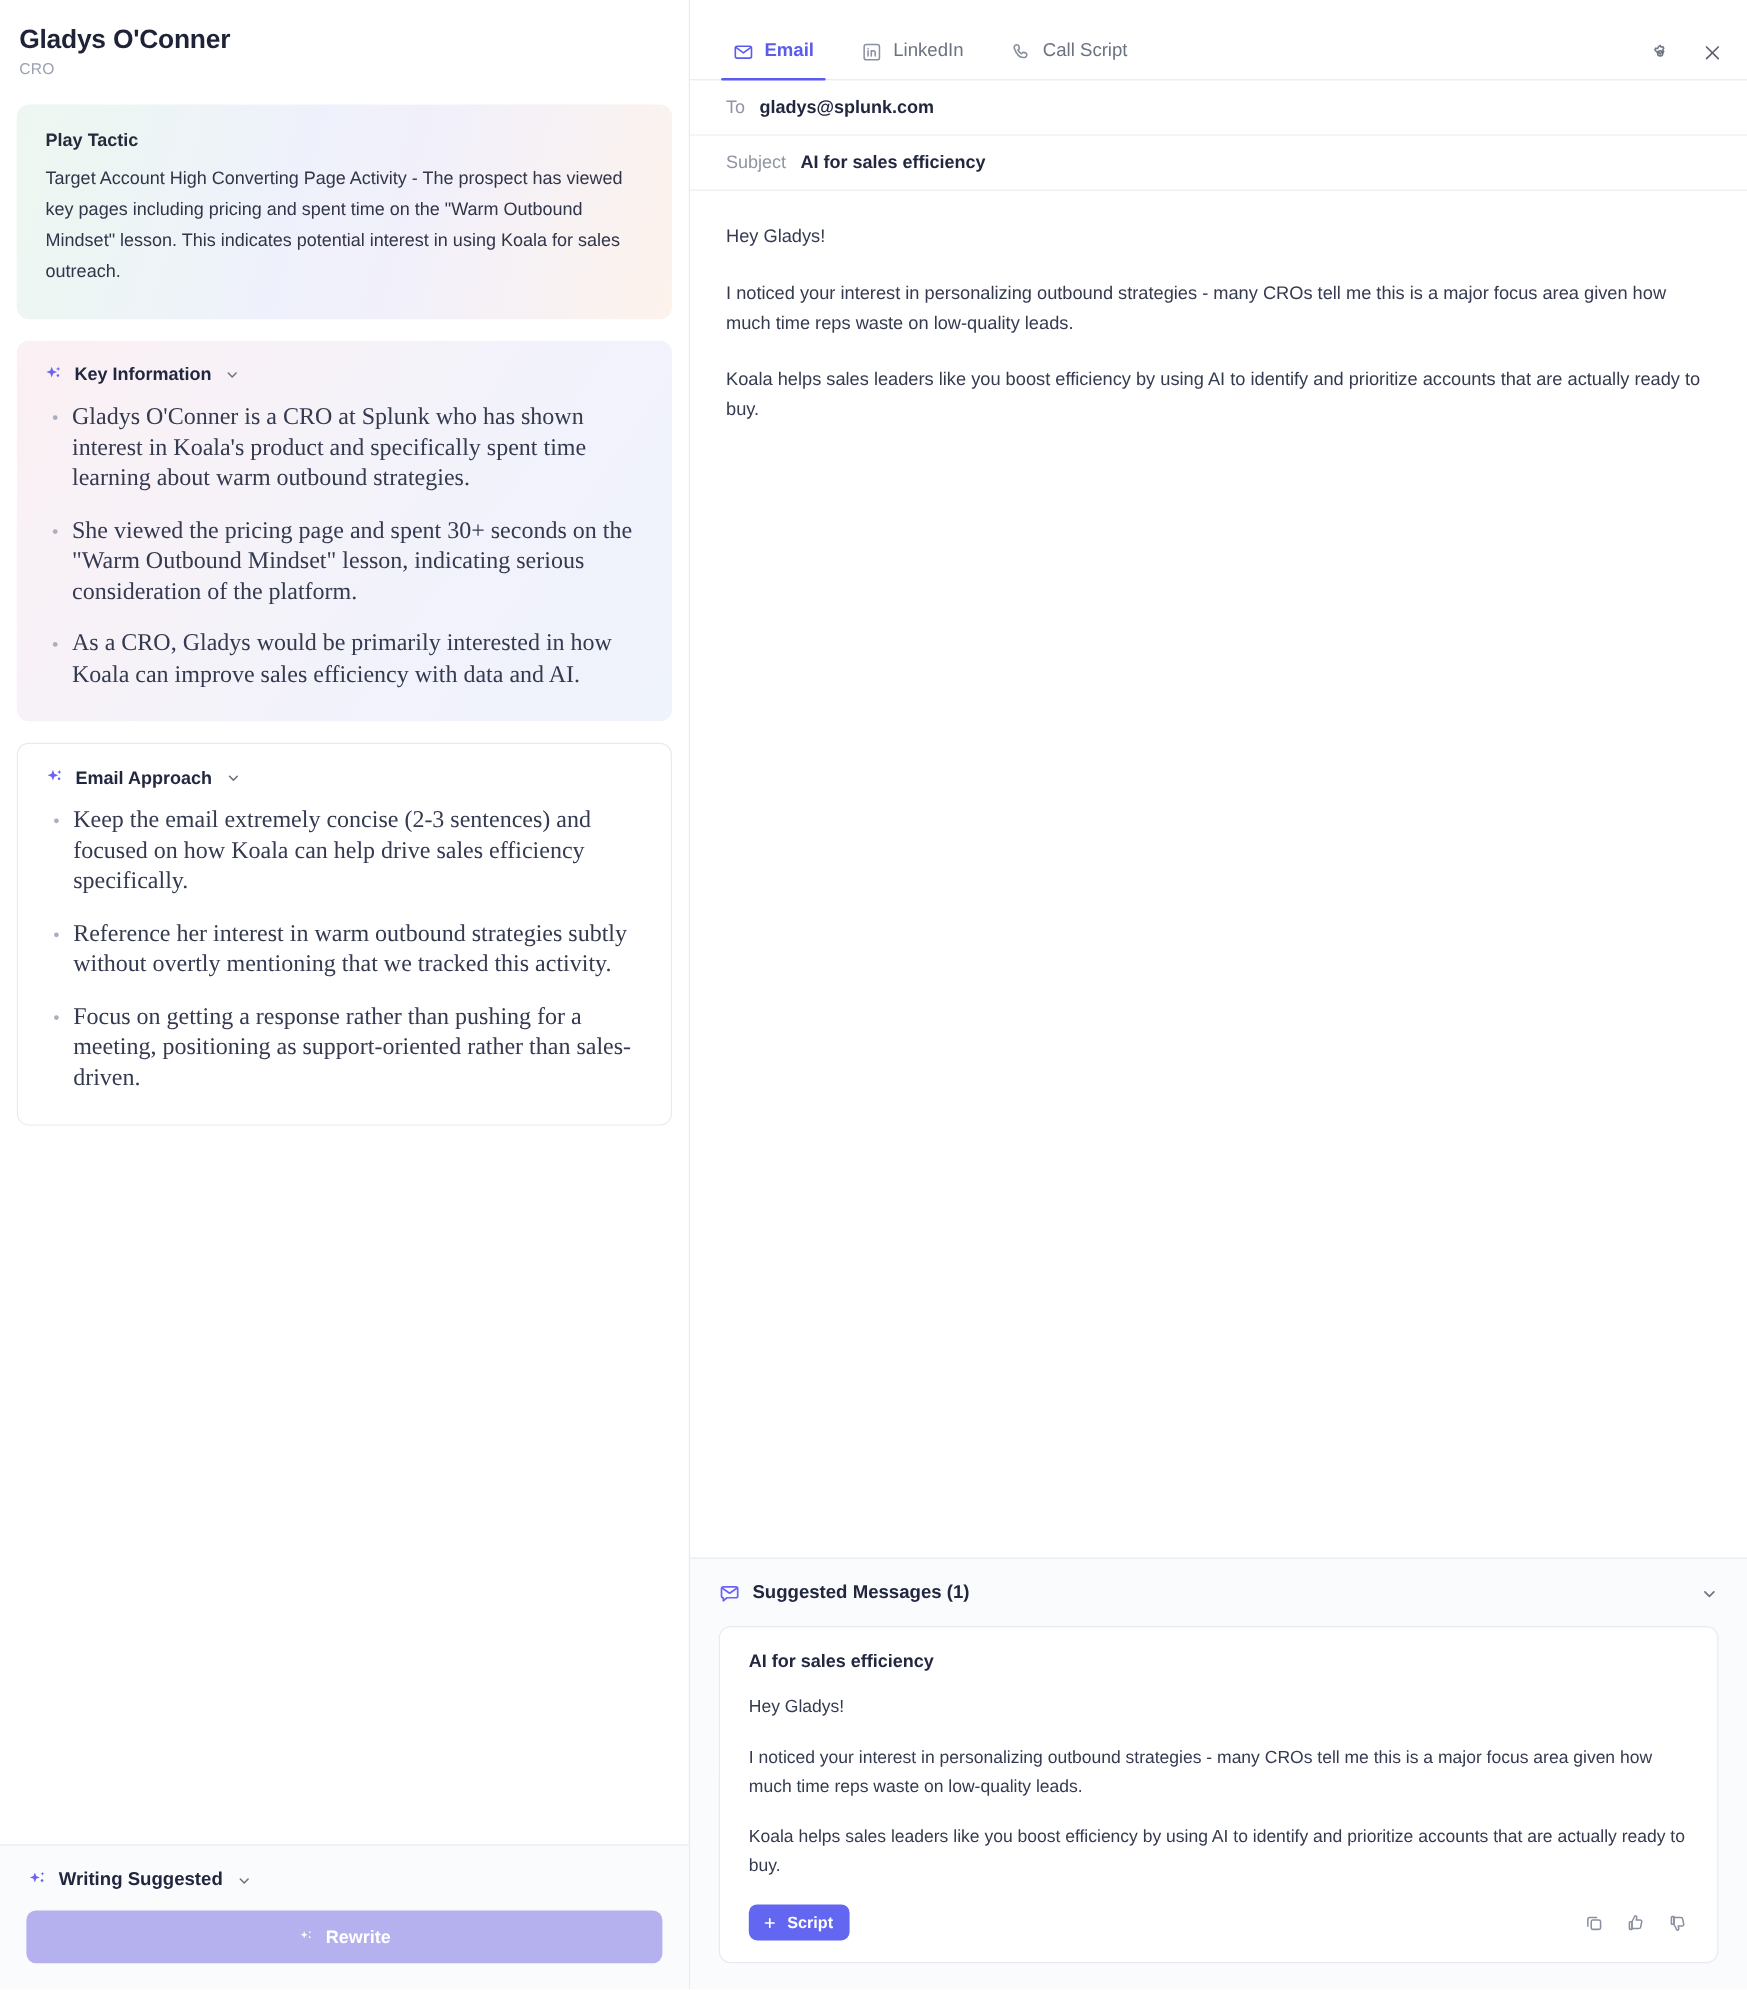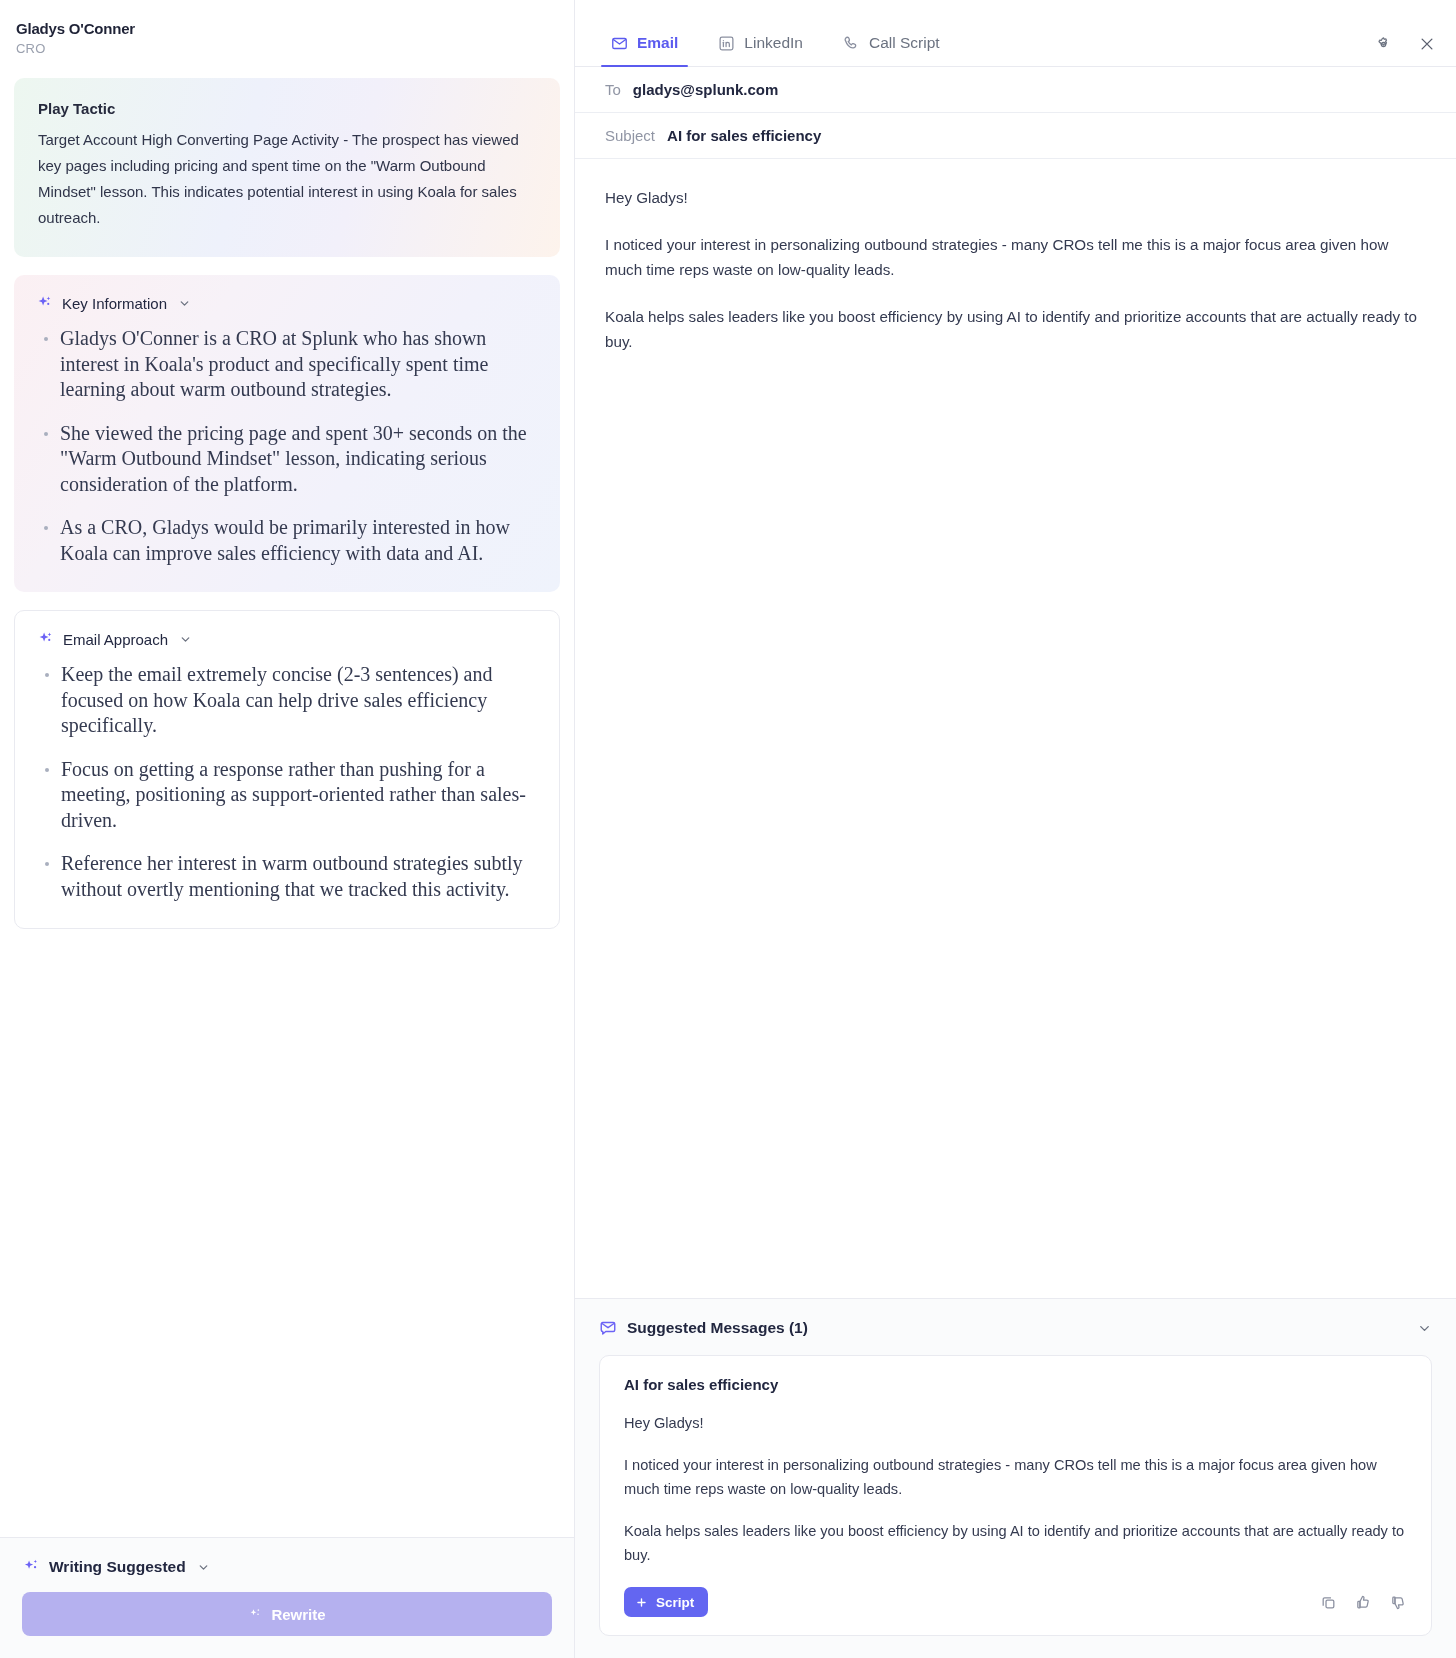--- a/index.html
+++ b/index.html
@@ -16,21 +16,21 @@
   .left {
     width: 575px; height: 1658px;
     border-right: 1px solid #e9eaf0;
     display: flex; flex-direction: column;
     background: #fff;
     position: relative;
   }
   .left-scroll { flex: 1 1 auto; overflow: hidden; padding: 0 14px; }
 
   .person { padding: 20px 0 4px 2px; }
-  .person-name { font-size: 15px; font-weight: 700; letter-spacing: -0.2px; color: #1f2337; }
+  .person-name { font-size: 22px; font-weight: 700; letter-spacing: -0.2px; color: #1f2337; }
   .person-role { font-size: 13px; color: #9aa0ae; margin-top: 4px; letter-spacing: 0.2px; }
 
   .card { border-radius: 10px; margin-top: 18px; }
 
   .play-card {
     background: linear-gradient(105deg,#edf7f0 0%, #eef1fb 42%, #f2f0fa 62%, #fdf3ec 100%);
     padding: 22px 24px 26px 24px;
   }
   .play-title { font-size: 15px; font-weight: 700; color: #262a3d; margin-bottom: 10px; }
   .play-body { font-size: 15px; line-height: 26px; color: #30354a; }
@@ -38,21 +38,21 @@
   .ki-card {
     background: linear-gradient(125deg,#fbf0f3 0%, #f7f2f8 30%, #f2f2fb 62%, #eff3fc 100%);
     padding: 20px 22px 26px 22px;
   }
   .white-card {
     background:#fff; border:1px solid #e9eaf0; border-radius:10px;
     padding: 20px 22px 26px 22px;
   }
 
   .sec-head { display:flex; align-items:center; gap:9px; margin-bottom: 6px; }
-  .sec-title { font-size: 15px; font-weight: 400; color:#222740; }
+  .sec-title { font-size: 15px; font-weight: 700; color:#222740; }
   .chev { color:#6c7280; font-size:13px; line-height:1; margin-left:2px; }
 
   ul.bullets { list-style:none; margin-top: 14px; }
   ul.bullets li {
     position: relative; padding-left: 24px; margin-top: 18px;
     font-size: 20px; line-height: 25.5px; color:#343a50;font-family:Liberation Serif, serif;
   }
   ul.bullets li:first-child { margin-top: 10px; }
   ul.bullets li::before {
     content:""; position:absolute; left:8px; top:11px;
@@ -198,22 +198,22 @@
           </span>
           <span class="sec-title">Email Approach</span>
           <span class="chev">
             <svg width="13" height="13" viewBox="0 0 24 24" fill="none" stroke="#6c7280" stroke-width="2.4" stroke-linecap="round" stroke-linejoin="round">
                 <path d="M6 9l6 6 6-6"></path>
               </svg>
           </span>
         </div>
         <ul class="bullets">
           <li>Keep the email extremely concise (2-3 sentences) and focused on how Koala can help drive sales efficiency specifically.</li>
+          <li>Reference her interest in warm outbound strategies subtly without overtly mentioning that we tracked this activity.</li>
           <li>Focus on getting a response rather than pushing for a meeting, positioning as support-oriented rather than sales-driven.</li>
-          <li>Reference her interest in warm outbound strategies subtly without overtly mentioning that we tracked this activity.</li>
         </ul>
       </div>
 
     </div>
 
     <div class="wa">
       <div class="wa-head">
         <span>
           <svg width="18" height="18" viewBox="0 0 24 24" fill="#6c63f5">
             <path d="M9.4 3.2l1.5 4 4 1.5-4 1.5-1.5 4-1.5-4-4-1.5 4-1.5z"></path>

